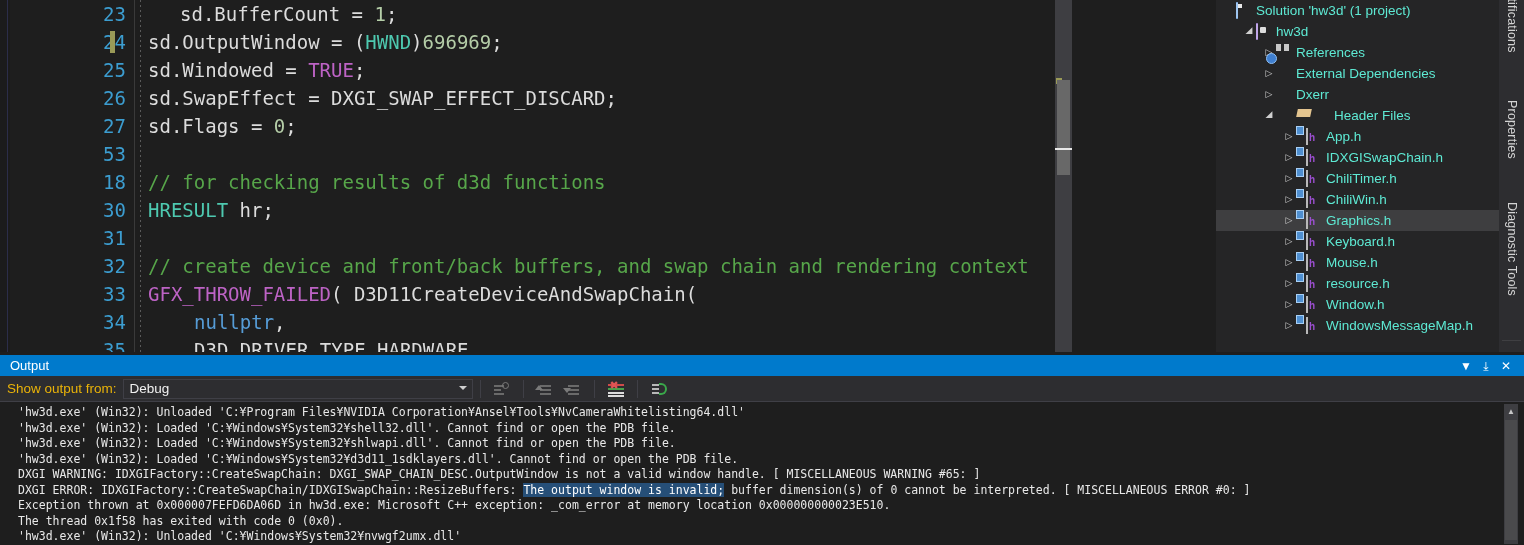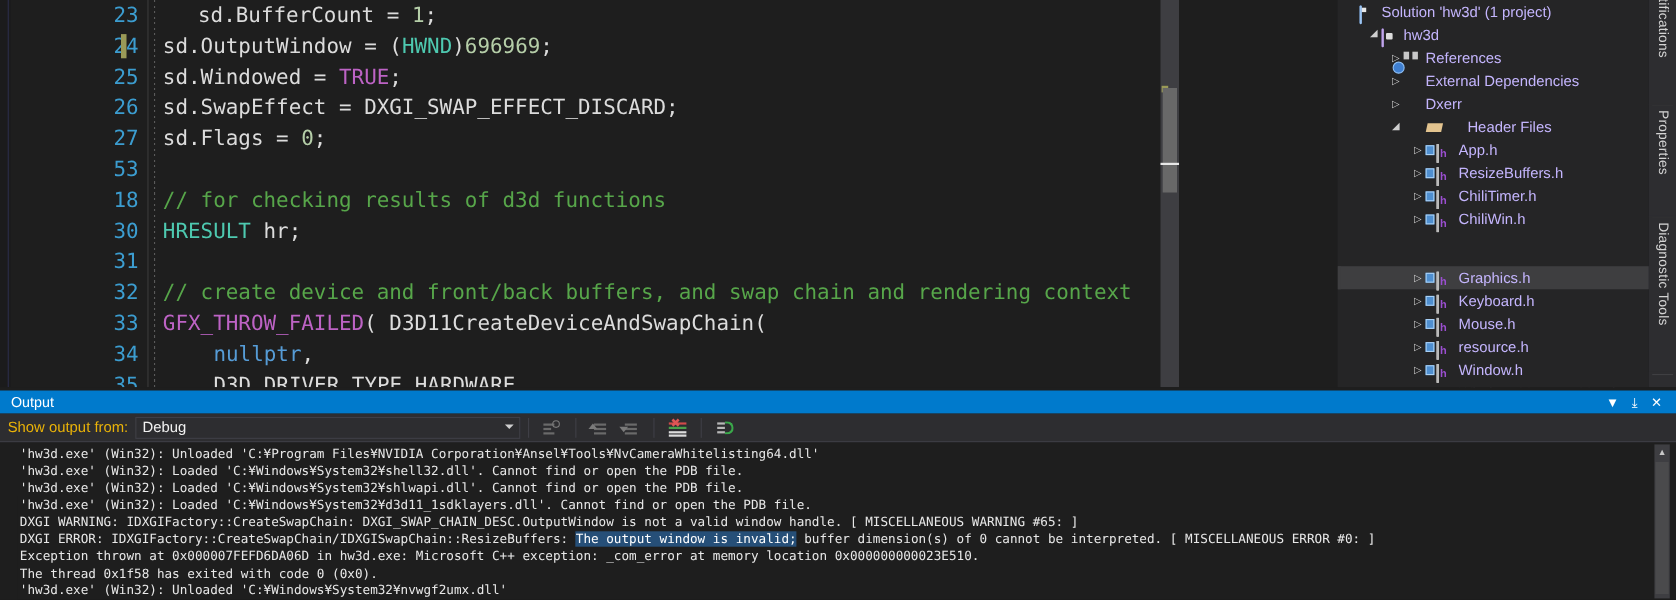--- a/index.html
+++ b/index.html
@@ -56,24 +56,24 @@
   .ed-vmark { position:absolute; left:0; top:148px; width:17px; height:2px; background:#e8e8e8; }
   .ed-vcaretmark{ position:absolute; left:1px; top:78px; width:6px; height:6px; background:#9a9a57;}
 
   
   #solution-explorer {
     position:absolute; left:1216px; top:0; width:283px; height:352px;
     background:#252526; overflow:hidden;
   }
   .se-row {
     position:relative; height:21px; line-height:21px;
-    color:#c4b5fd; font-size:13.5px; white-space:nowrap;
-    display:flex; align-items:center;
-  }
-  .se-row.sel { background:#3e3e40;margin-top:32px; }
+    color:#5eead4; font-size:13.5px; white-space:nowrap;
+    display:flex; 
+  }
+  .se-row.sel { background:#3e3e40; }
   .se-row.sel::before{content:"";position:absolute;left:0;top:0;width:3px;height:21px;background:#3e3e40;}
   .se-arrow { width:14px; text-align:center; color:#cfcfcf; font-size:9px; flex:0 0 14px; }
   .se-arrow.collapsed::before { content:"\25B7"; }
   .se-arrow.expanded::before { content:"\25E2"; display:inline-block; transform:translateY(-1px); }
   .se-ico { flex:0 0 16px; width:16px; height:15px; margin-right:4px; position:relative; }
   .se-lbl { overflow:hidden; text-overflow:clip; }
 
   
   .ico-sln{ width:15px;height:13px;background:#4f7fbf;border:1px solid #9ec5f0;border-radius:1px;position:relative;}
   .ico-sln::after{content:"";position:absolute;left:1px;top:1px;width:4px;height:4px;background:#e8e8e8;}
@@ -228,21 +228,21 @@
         <div class="se-row" style="padding-left: 66px;">
           <span class="se-arrow collapsed"></span>
           <span class="ico-lock"></span>
           <span class="se-ico"><span class="ico-hfile"></span></span>
           <span class="se-lbl">App.h</span>
         </div>
         <div class="se-row" style="padding-left: 66px;">
           <span class="se-arrow collapsed"></span>
           <span class="ico-lock"></span>
           <span class="se-ico"><span class="ico-hfile"></span></span>
-          <span class="se-lbl">ResizeBuffers.h</span>
+          <span class="se-lbl">IDXGISwapChain.h</span>
         </div>
         <div class="se-row" style="padding-left: 66px;">
           <span class="se-arrow collapsed"></span>
           <span class="ico-lock"></span>
           <span class="se-ico"><span class="ico-hfile"></span></span>
           <span class="se-lbl">ChiliTimer.h</span>
         </div>
         <div class="se-row" style="padding-left: 66px;">
           <span class="se-arrow collapsed"></span>
           <span class="ico-lock"></span>

